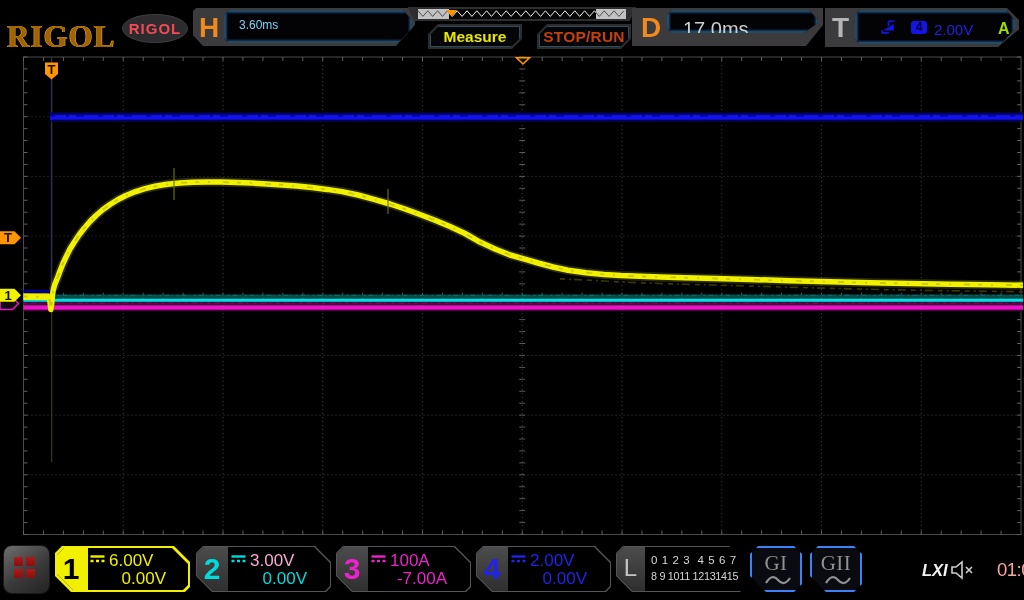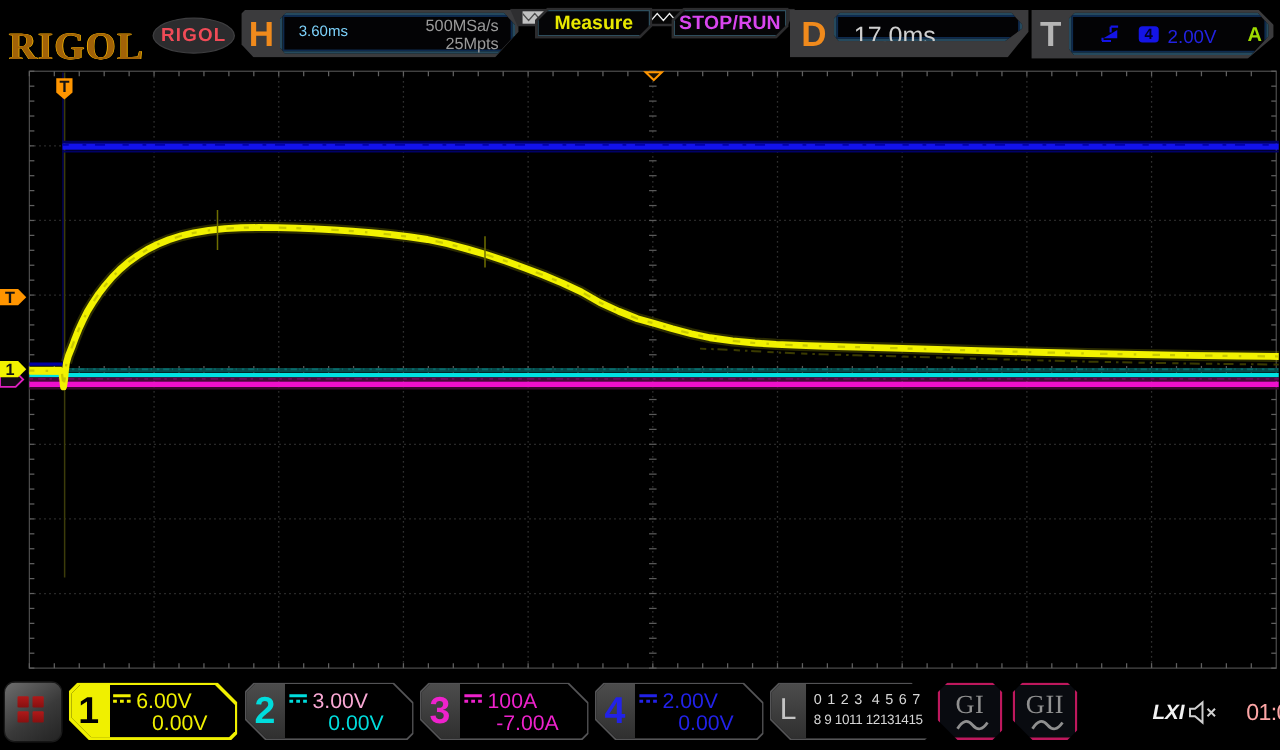--- a/index.html
+++ b/index.html
@@ -28,21 +28,21 @@
 #dtime{left:14px;top:6px;font-size:20px;color:#cfcfcf;}
 #tpanel{left:825px;top:8px;width:194px;height:39px;
   clip-path:polygon(4px 0,calc(100% - 12px) 0,100% 12px,100% 55%,calc(100% - 21px) 100%,0 100%,0 0);}
 #tinner{left:855px;top:10px;width:160px;height:34px;box-sizing:border-box;
   clip-path:polygon(5px 0,calc(100% - 9px) 0,100% 10px,100% 55%,calc(100% - 14px) 100%,4px 100%,0 calc(100% - 5px),0 5px);}
 #tletter{left:832px;top:12px;font-size:28px;font-weight:bold;color:#b5b5b5;}
 #t4sq{left:911px;top:21px;width:16px;height:13px;background:#1414e6;border-radius:3px;
   color:#00002a;font-size:12px;font-weight:bold;text-align:center;line-height:13px;}
 #tlev{left:934px;top:21px;font-size:15px;color:#2222e0;}
 #tmode{left:998px;top:20px;font-size:16px;font-weight:bold;color:#9fdc00;}
-.btn{top:6px;width:94px;height:25px;background:#2c2c2e;box-sizing:border-box;
+.btn{top:24px;width:94px;height:25px;background:#2c2c2e;box-sizing:border-box;
   clip-path:polygon(10px 0,100% 0,100% calc(100% - 10px),calc(100% - 10px) 100%,0 100%,0 10px);}
 .btni{position:absolute;left:2px;top:2px;right:2px;bottom:2px;background:#050507;border:1px solid #2e4d5c;box-sizing:border-box;
   clip-path:polygon(9px 0,100% 0,100% calc(100% - 9px),calc(100% - 9px) 100%,0 100%,0 9px);
   display:flex;align-items:center;justify-content:center;font-weight:bold;font-size:15.5px;}
 
 #menubtn{left:3px;top:545px;width:45px;height:47px;border-radius:9px;
   background:linear-gradient(145deg,#6e6e6e 0%,#3a3a3a 55%,#232323 100%);border:1px solid #1a1a1a;}
 .rsq{width:9px;height:9px;background:linear-gradient(#b01919,#871010);position:absolute;border-radius:1px;}
 .chbox{top:546px;width:135px;height:46px;}
 .chout{position:absolute;left:0;top:0;width:100%;height:100%;
@@ -55,36 +55,35 @@
 .chnum{position:absolute;left:0px;top:6px;width:32px;text-align:center;font-size:30px;font-weight:bold;}
 .chv1{position:absolute;left:54px;top:5px;font-size:17px;}
 .chv2{position:absolute;right:24px;top:23px;font-size:17px;}
 .dcic{position:absolute;left:35px;top:9px;width:15px;height:8px;}
 
 #lbox{left:616px;top:546px;width:129px;height:46px;}
 #ltab{position:absolute;left:1px;top:1px;width:28px;height:44px;background:linear-gradient(#4c4c4c,#2f2f2f);
   clip-path:polygon(7px 0,100% 0,100% 100%,16px 100%,0 calc(100% - 16px),0 7px);}
 #lchar{position:absolute;left:0;top:8px;width:29px;text-align:center;font-size:24px;color:#c4c4c4;}
 .lrow{position:absolute;left:35px;white-space:nowrap;color:#d6d6d6;font-size:11.5px;letter-spacing:0.6px;}
-.gbox{top:546px;width:52px;height:46px;background:#090b10;border:2px solid #be185d;box-sizing:border-box;
+.gbox{top:546px;width:52px;height:46px;background:#090b10;border:2px solid #3b82f6;box-sizing:border-box;
   clip-path:polygon(8px 0,calc(100% - 8px) 0,100% 8px,100% calc(100% - 8px),calc(100% - 8px) 100%,16px 100%,0 calc(100% - 16px),0 8px);}
 .glab{position:absolute;width:100%;text-align:center;top:3px;color:#909090;font-size:21px;font-family:"Liberation Serif",serif;letter-spacing:0.5px;}
 #lxi{left:922px;top:561px;font-size:16.5px;font-weight:bold;font-style:italic;color:#f2f2f2;letter-spacing:0px;}
 #clock{left:977px;top:559px;font-size:18.5px;letter-spacing:-0.5px;color:#fca5a5;margin-left:20px;}
 </style></head>
 <body>
 <div id="scr">
 
 <div class="abs" id="logo">RIGOL</div>
 <div class="abs" id="stoppill">RIGOL</div>
 
 <div class="abs panel" id="hpanel"></div>
 <div class="abs pib" id="hinner">
   <div class="abs" id="htime">3.60ms</div>
-  <div class="abs" id="hsa">500MSa/s<br>25Mpts</div>
 </div>
 <div class="abs" id="hletter">H</div>
 
 <svg class="abs" style="left:408px;top:7px" width="228" height="15">
   <defs>
     <clipPath id="cpd">
           <rect x="41" y="0" width="147" height="15"></rect>
         </clipPath>
     <clipPath id="cpl">
           <rect x="10" y="0" width="31" height="15"></rect>
@@ -97,21 +96,21 @@
   <rect x="188" y="2" width="30" height="10" fill="#c2c2c2"></rect>
   <polyline id="zz" fill="none" stroke="#efefef" stroke-width="1" points="10,3.8 14.9,9.4 19.8,3.8 24.7,9.4 29.6,3.8 34.5,9.4 39.4,3.8 44.3,9.4 49.2,3.8 54.1,9.4 59,3.8 63.9,9.4 68.8,3.8 73.7,9.4 78.6,3.8 83.5,9.4 88.4,3.8 93.3,9.4 98.2,3.8 103.1,9.4 108,3.8 112.9,9.4 117.8,3.8 122.7,9.4 127.6,3.8 132.5,9.4 137.4,3.8 142.3,9.4 147.2,3.8 152.1,9.4 157,3.8 161.9,9.4 166.8,3.8 171.7,9.4 176.6,3.8 181.5,9.4 186.4,3.8 191.3,9.4 196.2,3.8 201.1,9.4 206,3.8 210.9,9.4 215.8,3.8" clip-path="url(#cpd)"></polyline>
   <polyline id="zz2" fill="none" stroke="#4e4e4e" stroke-width="1" points="10,3.8 14.9,9.4 19.8,3.8 24.7,9.4 29.6,3.8 34.5,9.4 39.4,3.8 44.3,9.4 49.2,3.8 54.1,9.4 59,3.8 63.9,9.4 68.8,3.8 73.7,9.4 78.6,3.8 83.5,9.4 88.4,3.8 93.3,9.4 98.2,3.8 103.1,9.4 108,3.8 112.9,9.4 117.8,3.8 122.7,9.4 127.6,3.8 132.5,9.4 137.4,3.8 142.3,9.4 147.2,3.8 152.1,9.4 157,3.8 161.9,9.4 166.8,3.8 171.7,9.4 176.6,3.8 181.5,9.4 186.4,3.8 191.3,9.4 196.2,3.8 201.1,9.4 206,3.8 210.9,9.4 215.8,3.8" clip-path="url(#cpl)"></polyline>
   <polygon points="38,3 49,3 43.5,9.5" fill="#ff9500"></polygon>
 </svg>
 
 <div class="abs btn" style="left:428px">
       <div class="btni" style="color:#e8e800">Measure</div>
     </div>
 <div class="abs btn" style="left:537px">
-      <div class="btni" style="color:#d946ef;letter-spacing:0.2px">STOP/RUN</div>
+      <div class="btni" style="color:#c2410c;letter-spacing:0.2px">STOP/RUN</div>
     </div>
 
 <div class="abs panel" id="dpanel"></div>
 <div class="abs pib" id="dinner">
       <div class="abs" id="dtime">17.0ms</div>
     </div>
 <div class="abs" id="dletter">D</div>
 
 <div class="abs panel" id="tpanel"></div>
 <div class="abs pib" id="tinner"></div>

